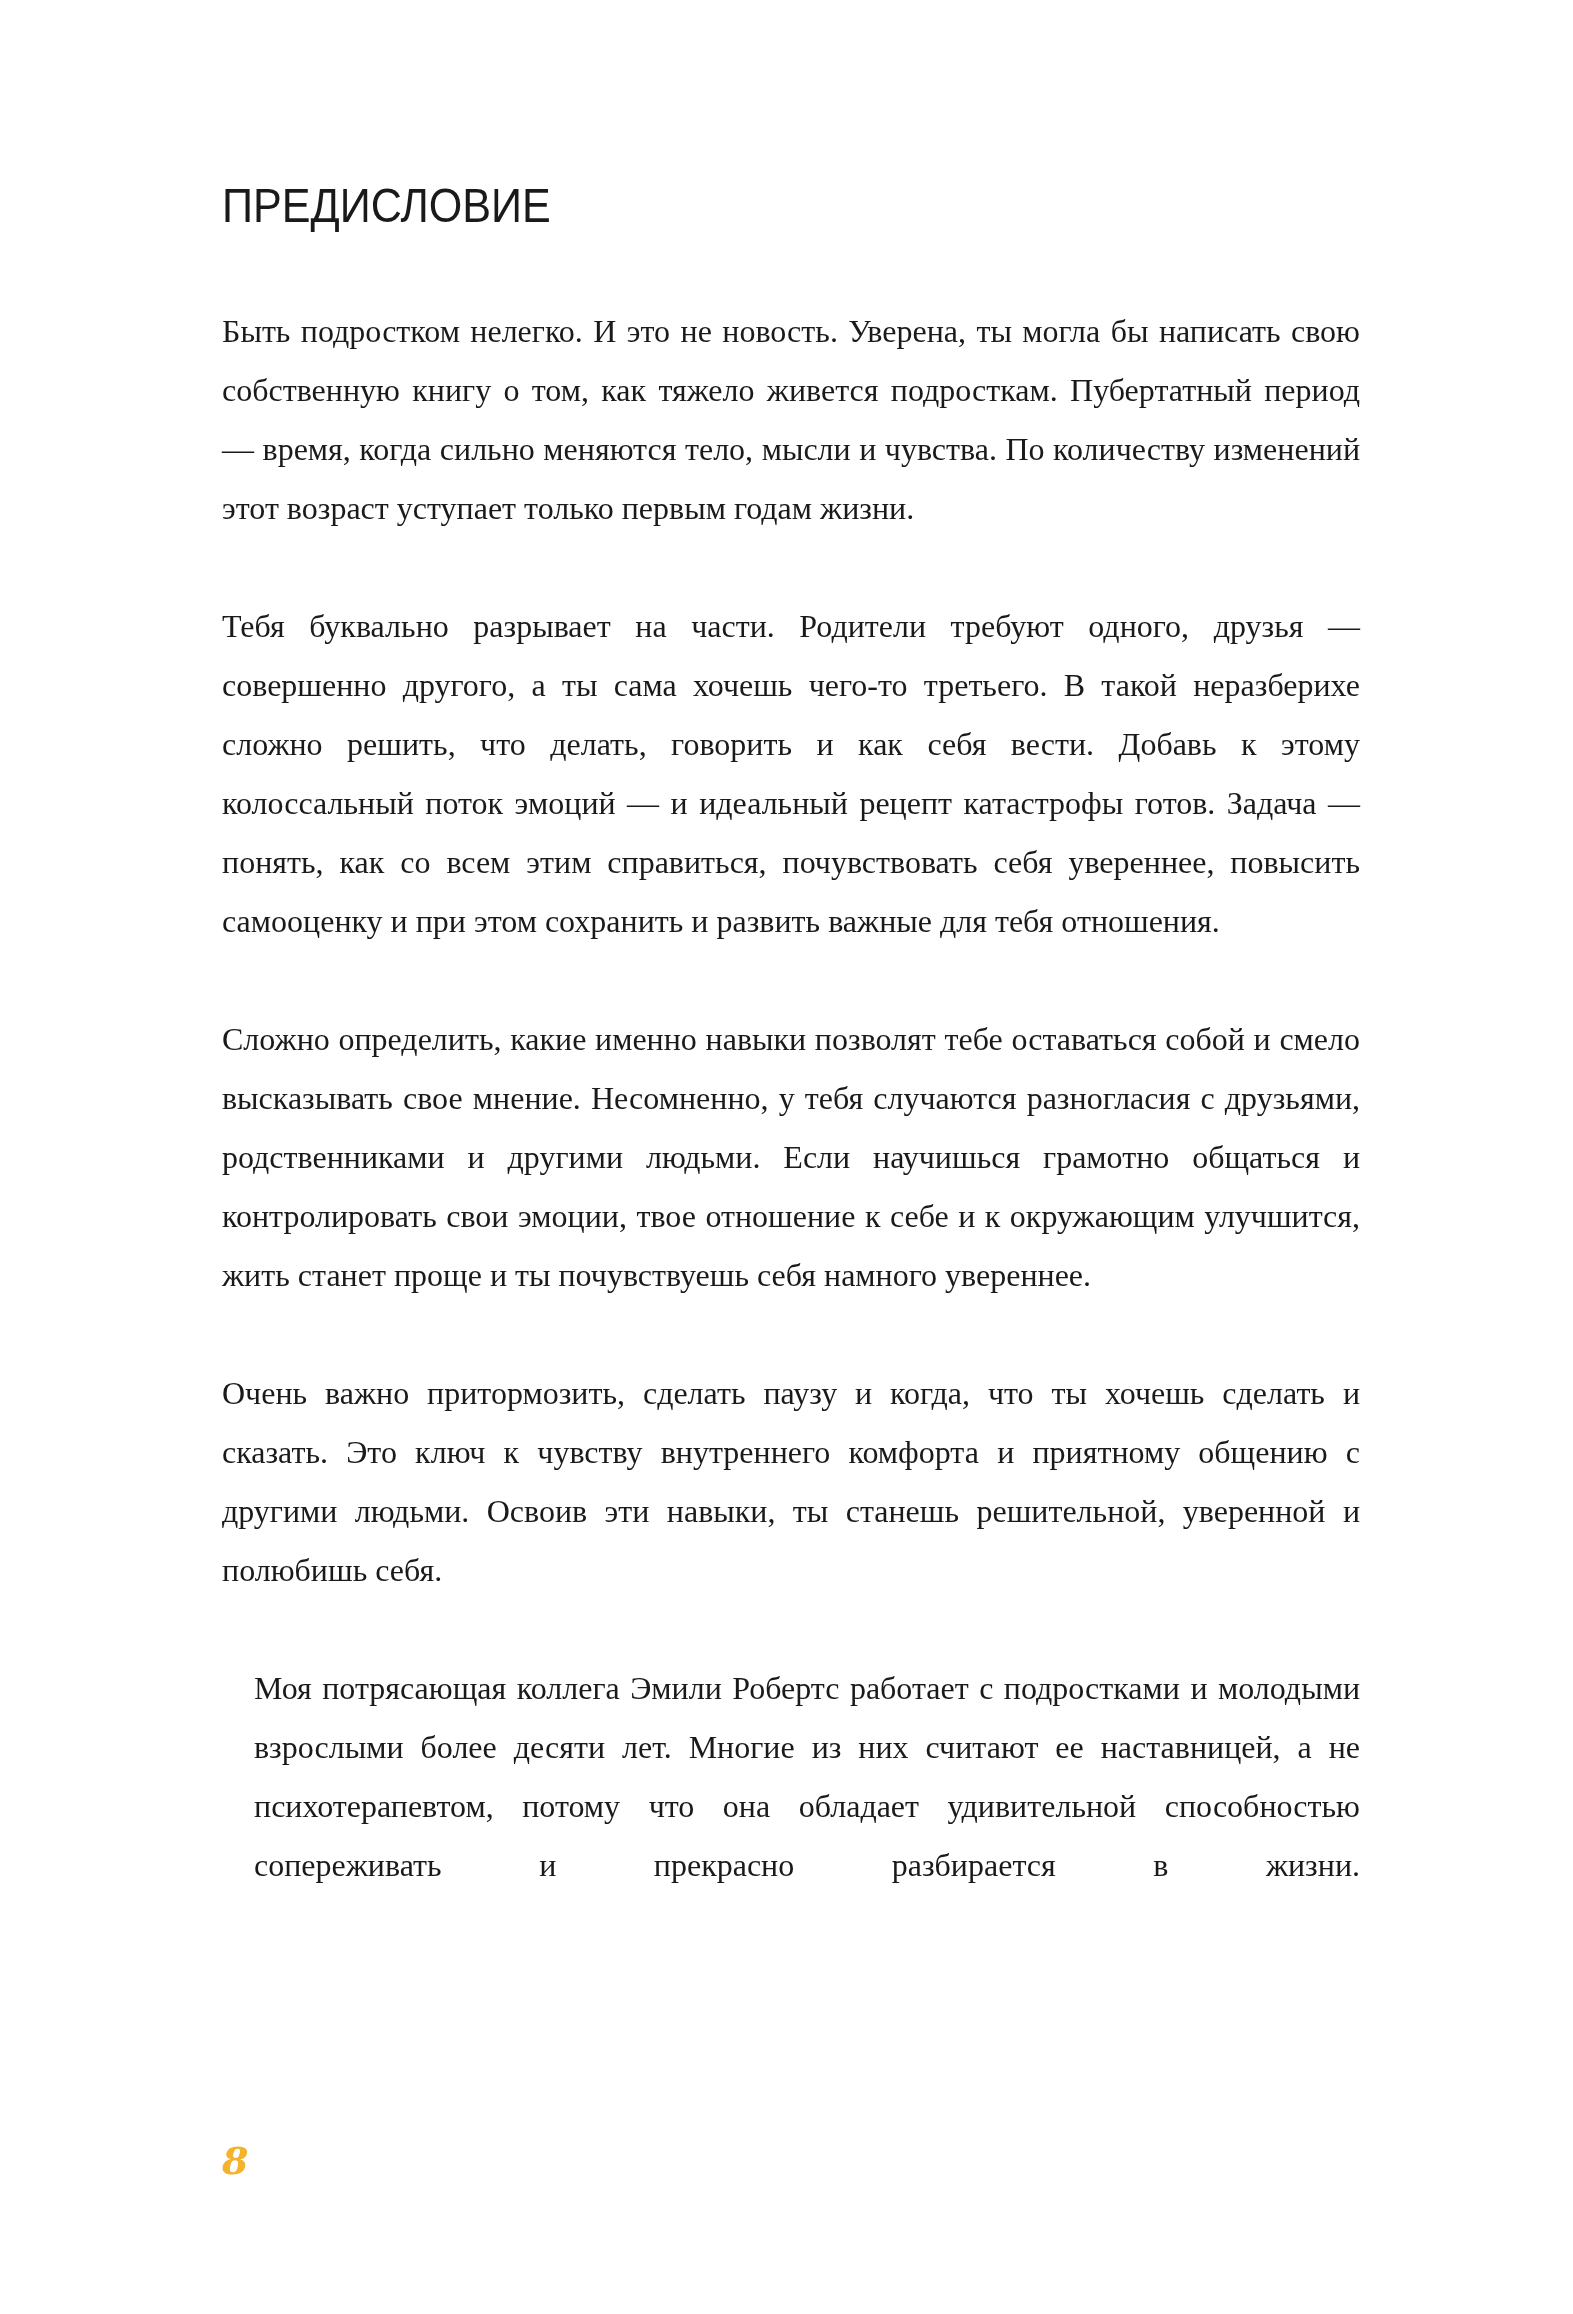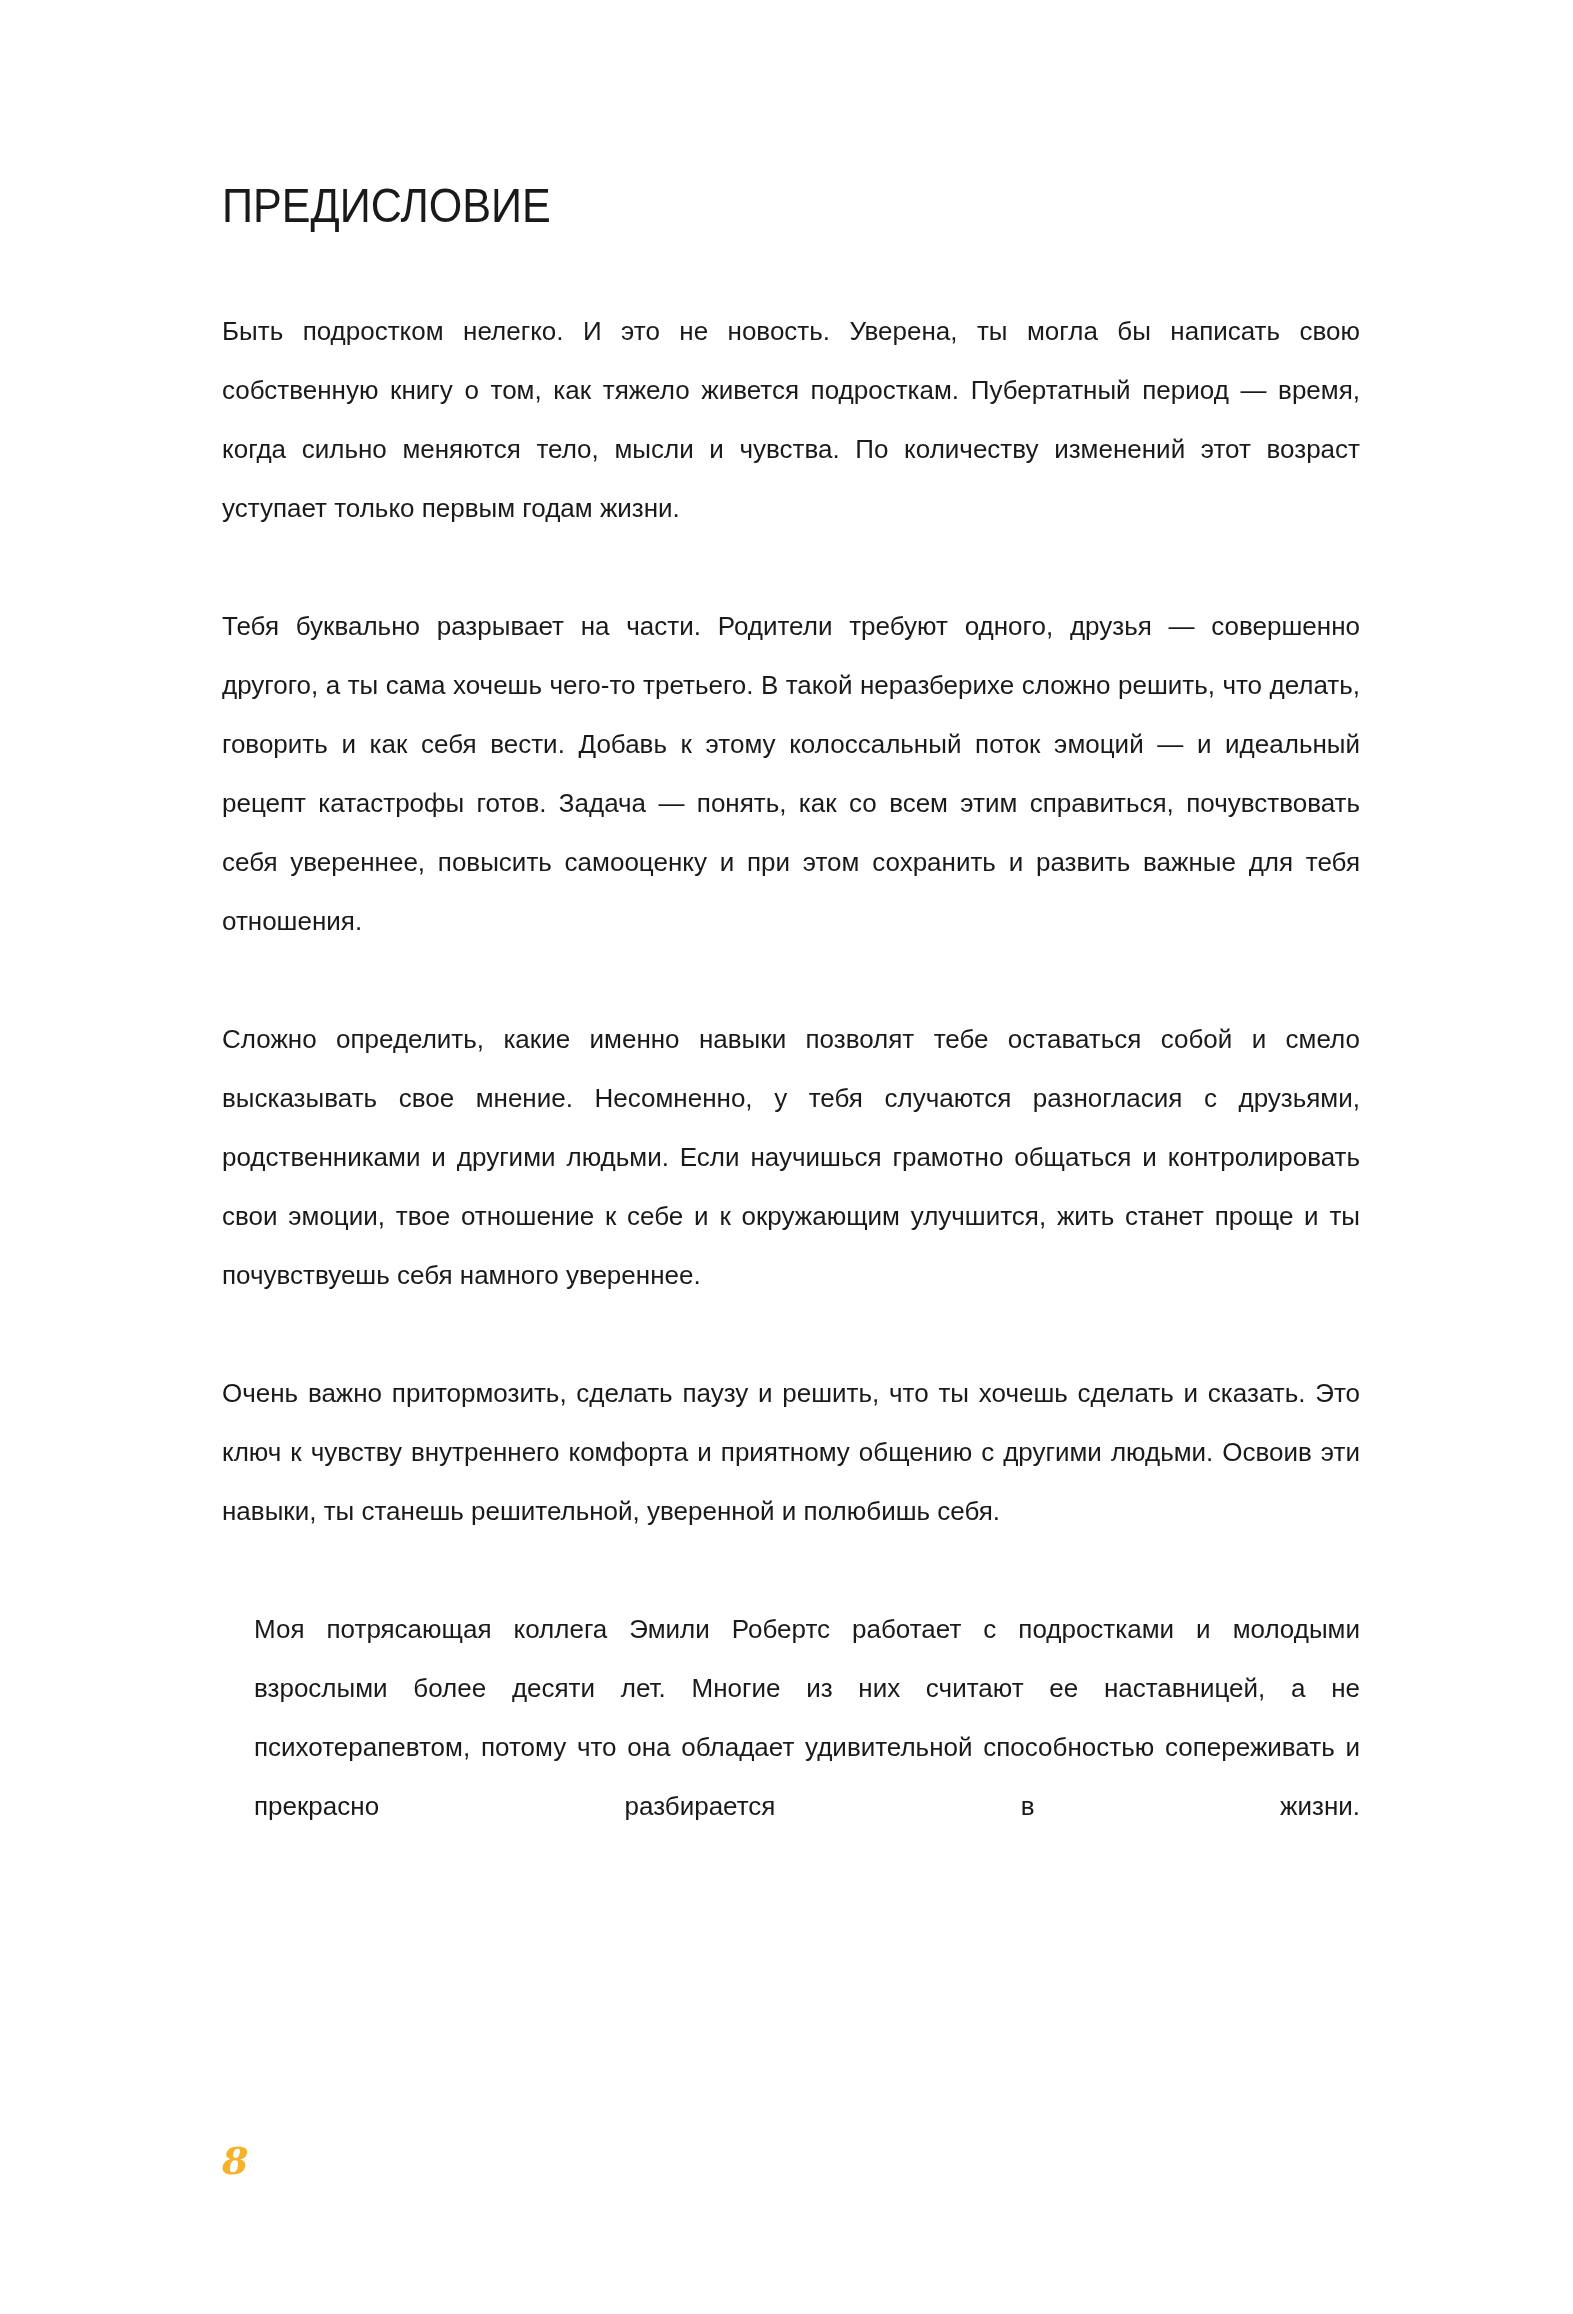--- a/index.html
+++ b/index.html
@@ -5,38 +5,38 @@
   html, body { margin:0; padding:0; background:#ffffff; }
   body { width:1573px; height:2314px; position:relative; overflow:hidden; }
   .page { position:absolute; left:222px; top:0; width:1138px; }
   .title {
     position:absolute; left:0; top:177px;
     font-family:"Liberation Sans", sans-serif; font-size:49px; font-weight:400;
     color:#1a1a1a; letter-spacing:0px; margin:0; transform:scaleX(0.88); transform-origin:left;
   }
   .body { position:absolute; left:0; top:302px; width:1138px; }
   .para {
-    font-family:Liberation Sans, sans-serif; font-size:26px; line-height:59px;
+    font-family:Liberation Serif, serif; font-size:32px; line-height:59px;
     color:#1a1a1a; text-align:justify; margin:0 0 59px 0;
     hyphens:manual;
   }
   .para:last-child { text-align-last:justify;margin-left:32px; }
   .page-number {
     position:absolute; left:222px; top:2138px;
     font-family:"DejaVu Serif", serif; font-style:italic; font-size:38px; font-weight:700;
     color:#f5b22b;
   }
 </style>
 </head>
 <body>
 
 <div class="page">
   <h1 class="title">ПРЕДИСЛОВИЕ</h1>
   <div class="body">
     <p class="para">Быть подростком нелегко. И это не новость. Уверена, ты могла бы написать свою собственную книгу о том, как тяжело живется подросткам. Пубертатный период — время, когда сильно меняются тело, мысли и чувства. По количеству изменений этот возраст уступает только первым годам жизни.</p>
     <p class="para">Тебя буквально разрывает на части. Родители требуют одного, друзья — совершенно другого, а ты сама хочешь чего-то третьего. В такой неразберихе сложно решить, что делать, говорить и как себя вести. Добавь к этому колоссальный поток эмоций — и идеальный рецепт катастрофы готов. Задача — понять, как со всем этим справиться, почувствовать себя увереннее, повысить самооценку и при этом сохранить и развить важные для тебя отношения.</p>
     <p class="para">Сложно определить, какие именно навыки позволят тебе оставаться собой и смело высказывать свое мнение. Несомненно, у тебя случаются разногласия с друзьями, родственниками и другими людьми. Если научишься грамотно общаться и контролировать свои эмоции, твое отношение к себе и к окружающим улучшится, жить станет проще и ты почувствуешь себя намного увереннее.</p>
-    <p class="para">Очень важно притормозить, сделать паузу и решить, что ты хочешь сделать и сказать. Это ключ к чувству внутреннего комфорта и приятному общению с другими людьми. Освоив эти навыки, ты станешь решительной, уверенной и полюбишь себя.</p>
+    <p class="para">Очень важно притормозить, сделать паузу и когда, что ты хочешь сделать и сказать. Это ключ к чувству внутреннего комфорта и приятному общению с другими людьми. Освоив эти навыки, ты станешь решительной, уверенной и полюбишь себя.</p>
     <p class="para">Моя потрясающая коллега Эмили Робертс работает с подростками и молодыми взрослыми более десяти лет. Многие из них считают ее наставницей, а не психотерапевтом, потому что она обладает удивительной способностью сопереживать и прекрасно разбирается в жизни.</p>
   </div>
 </div>
 <div class="page-number">8</div>
 
 
 </body></html>

